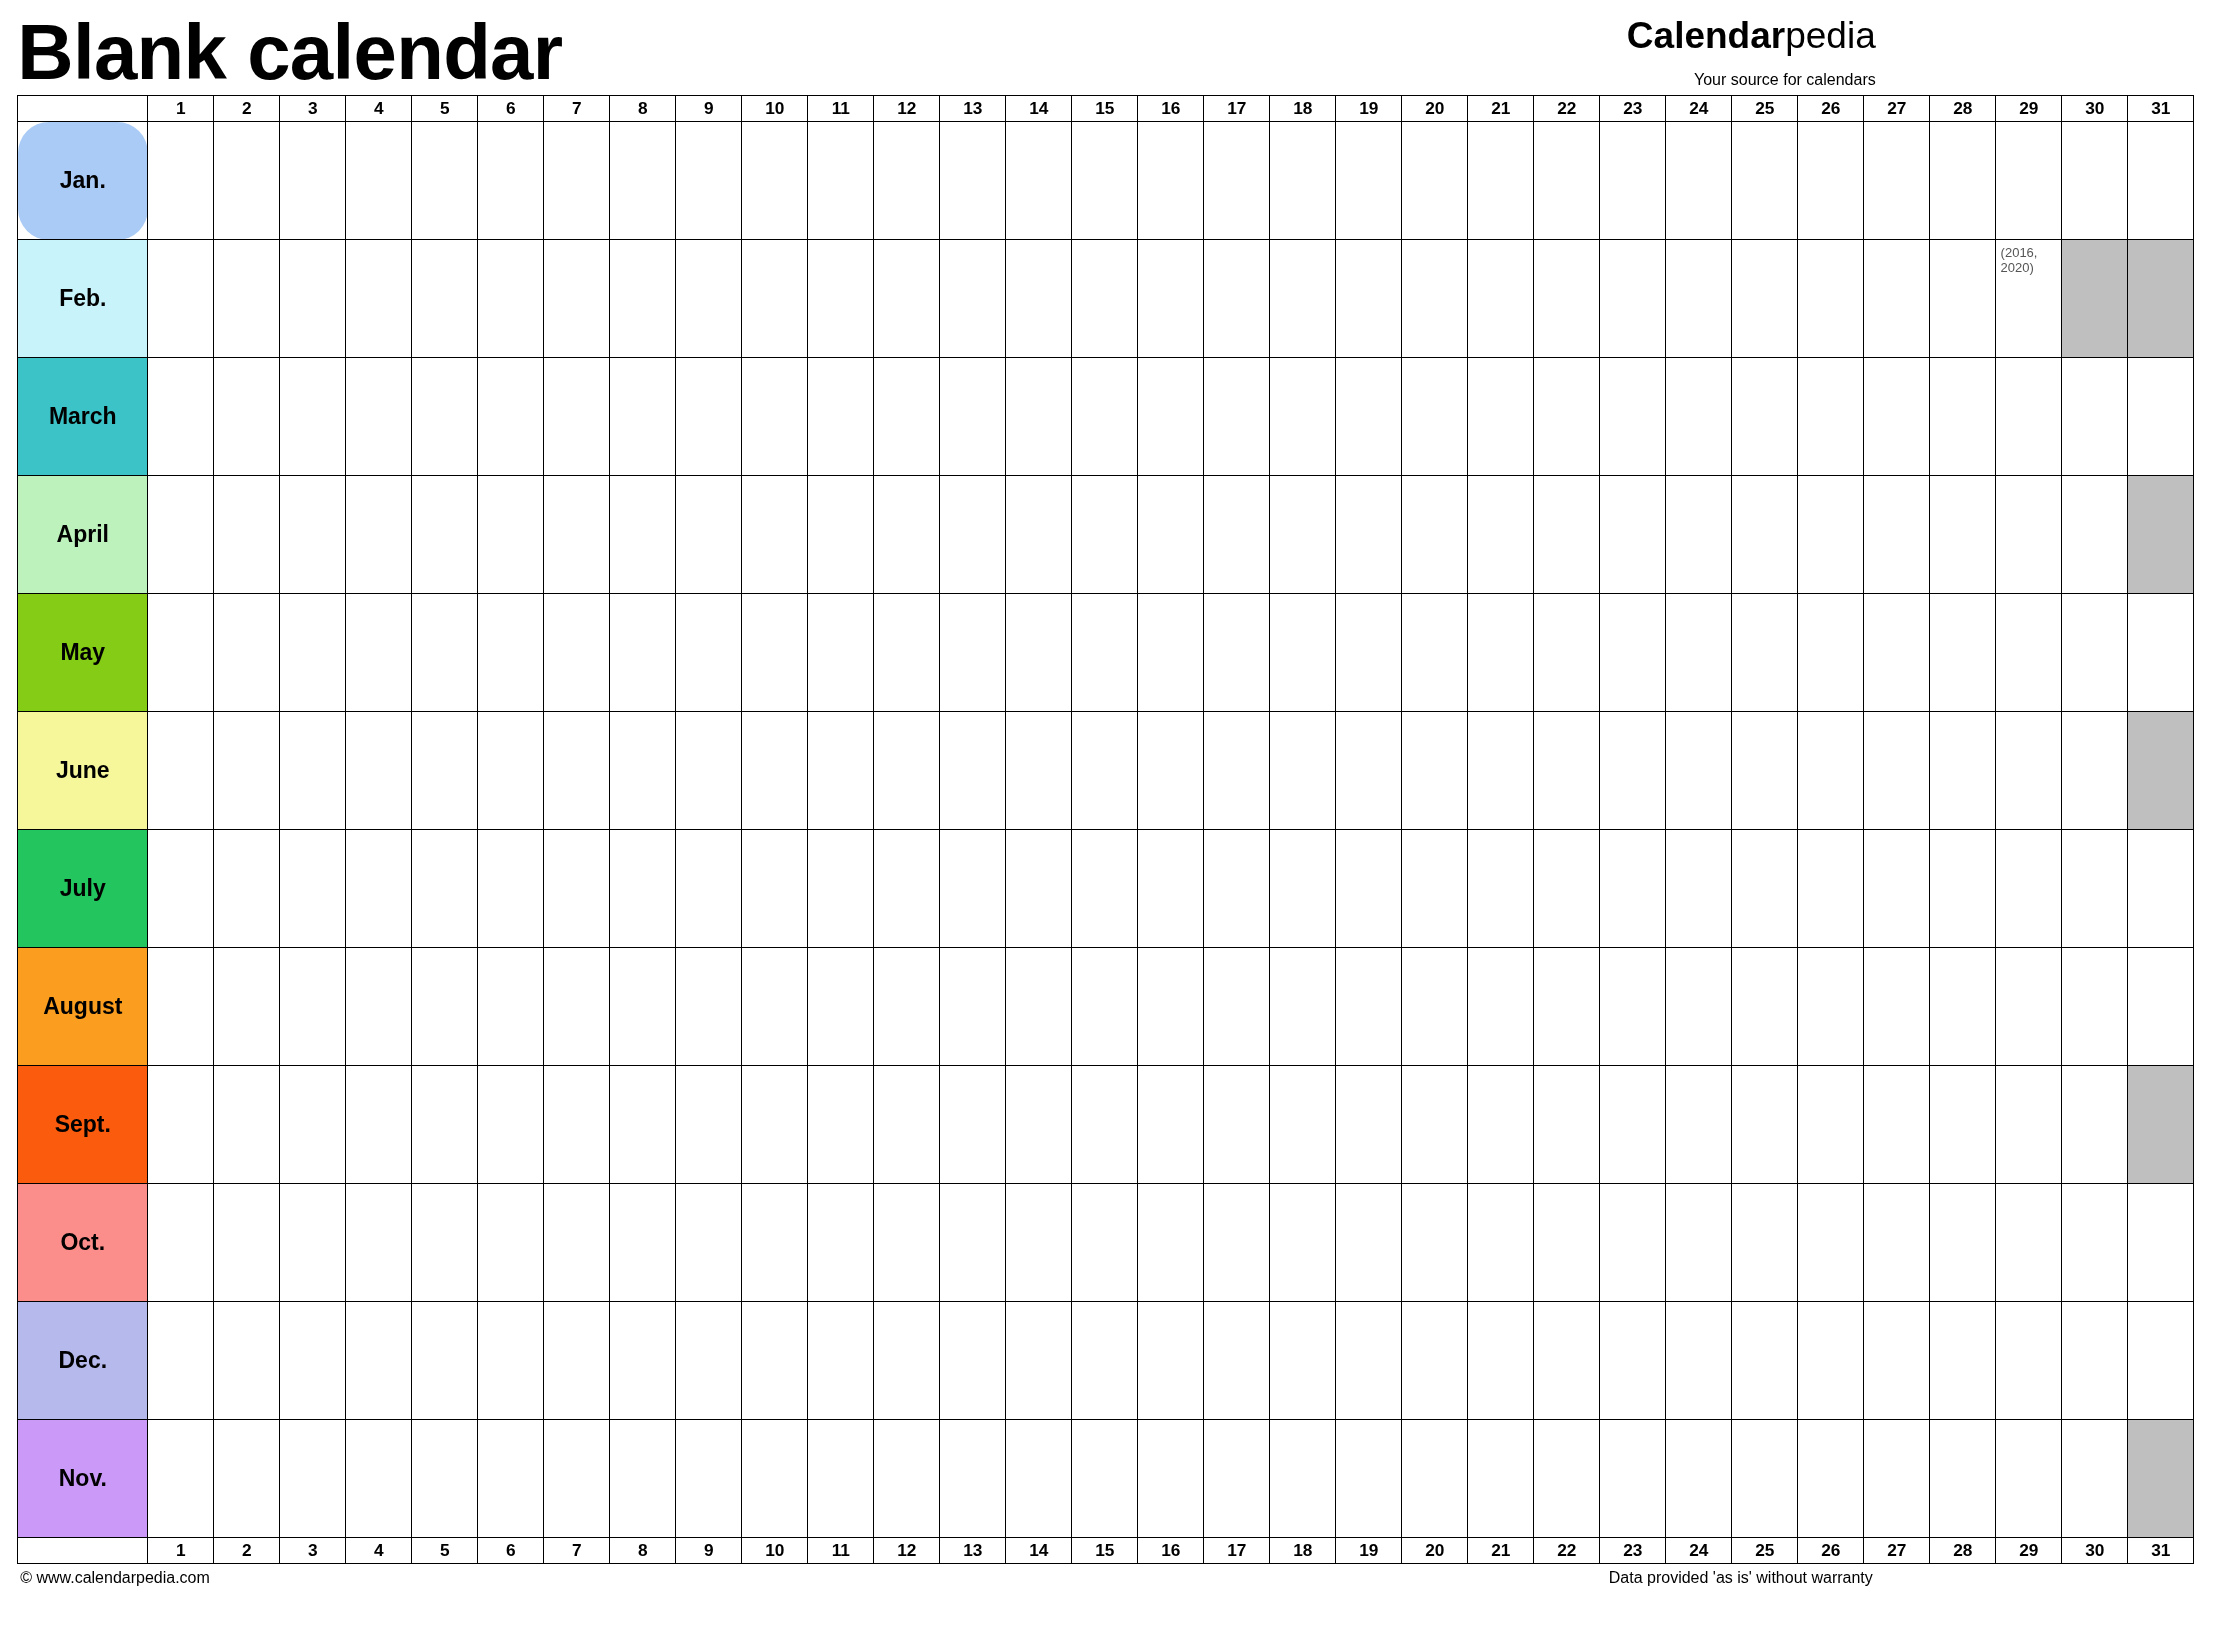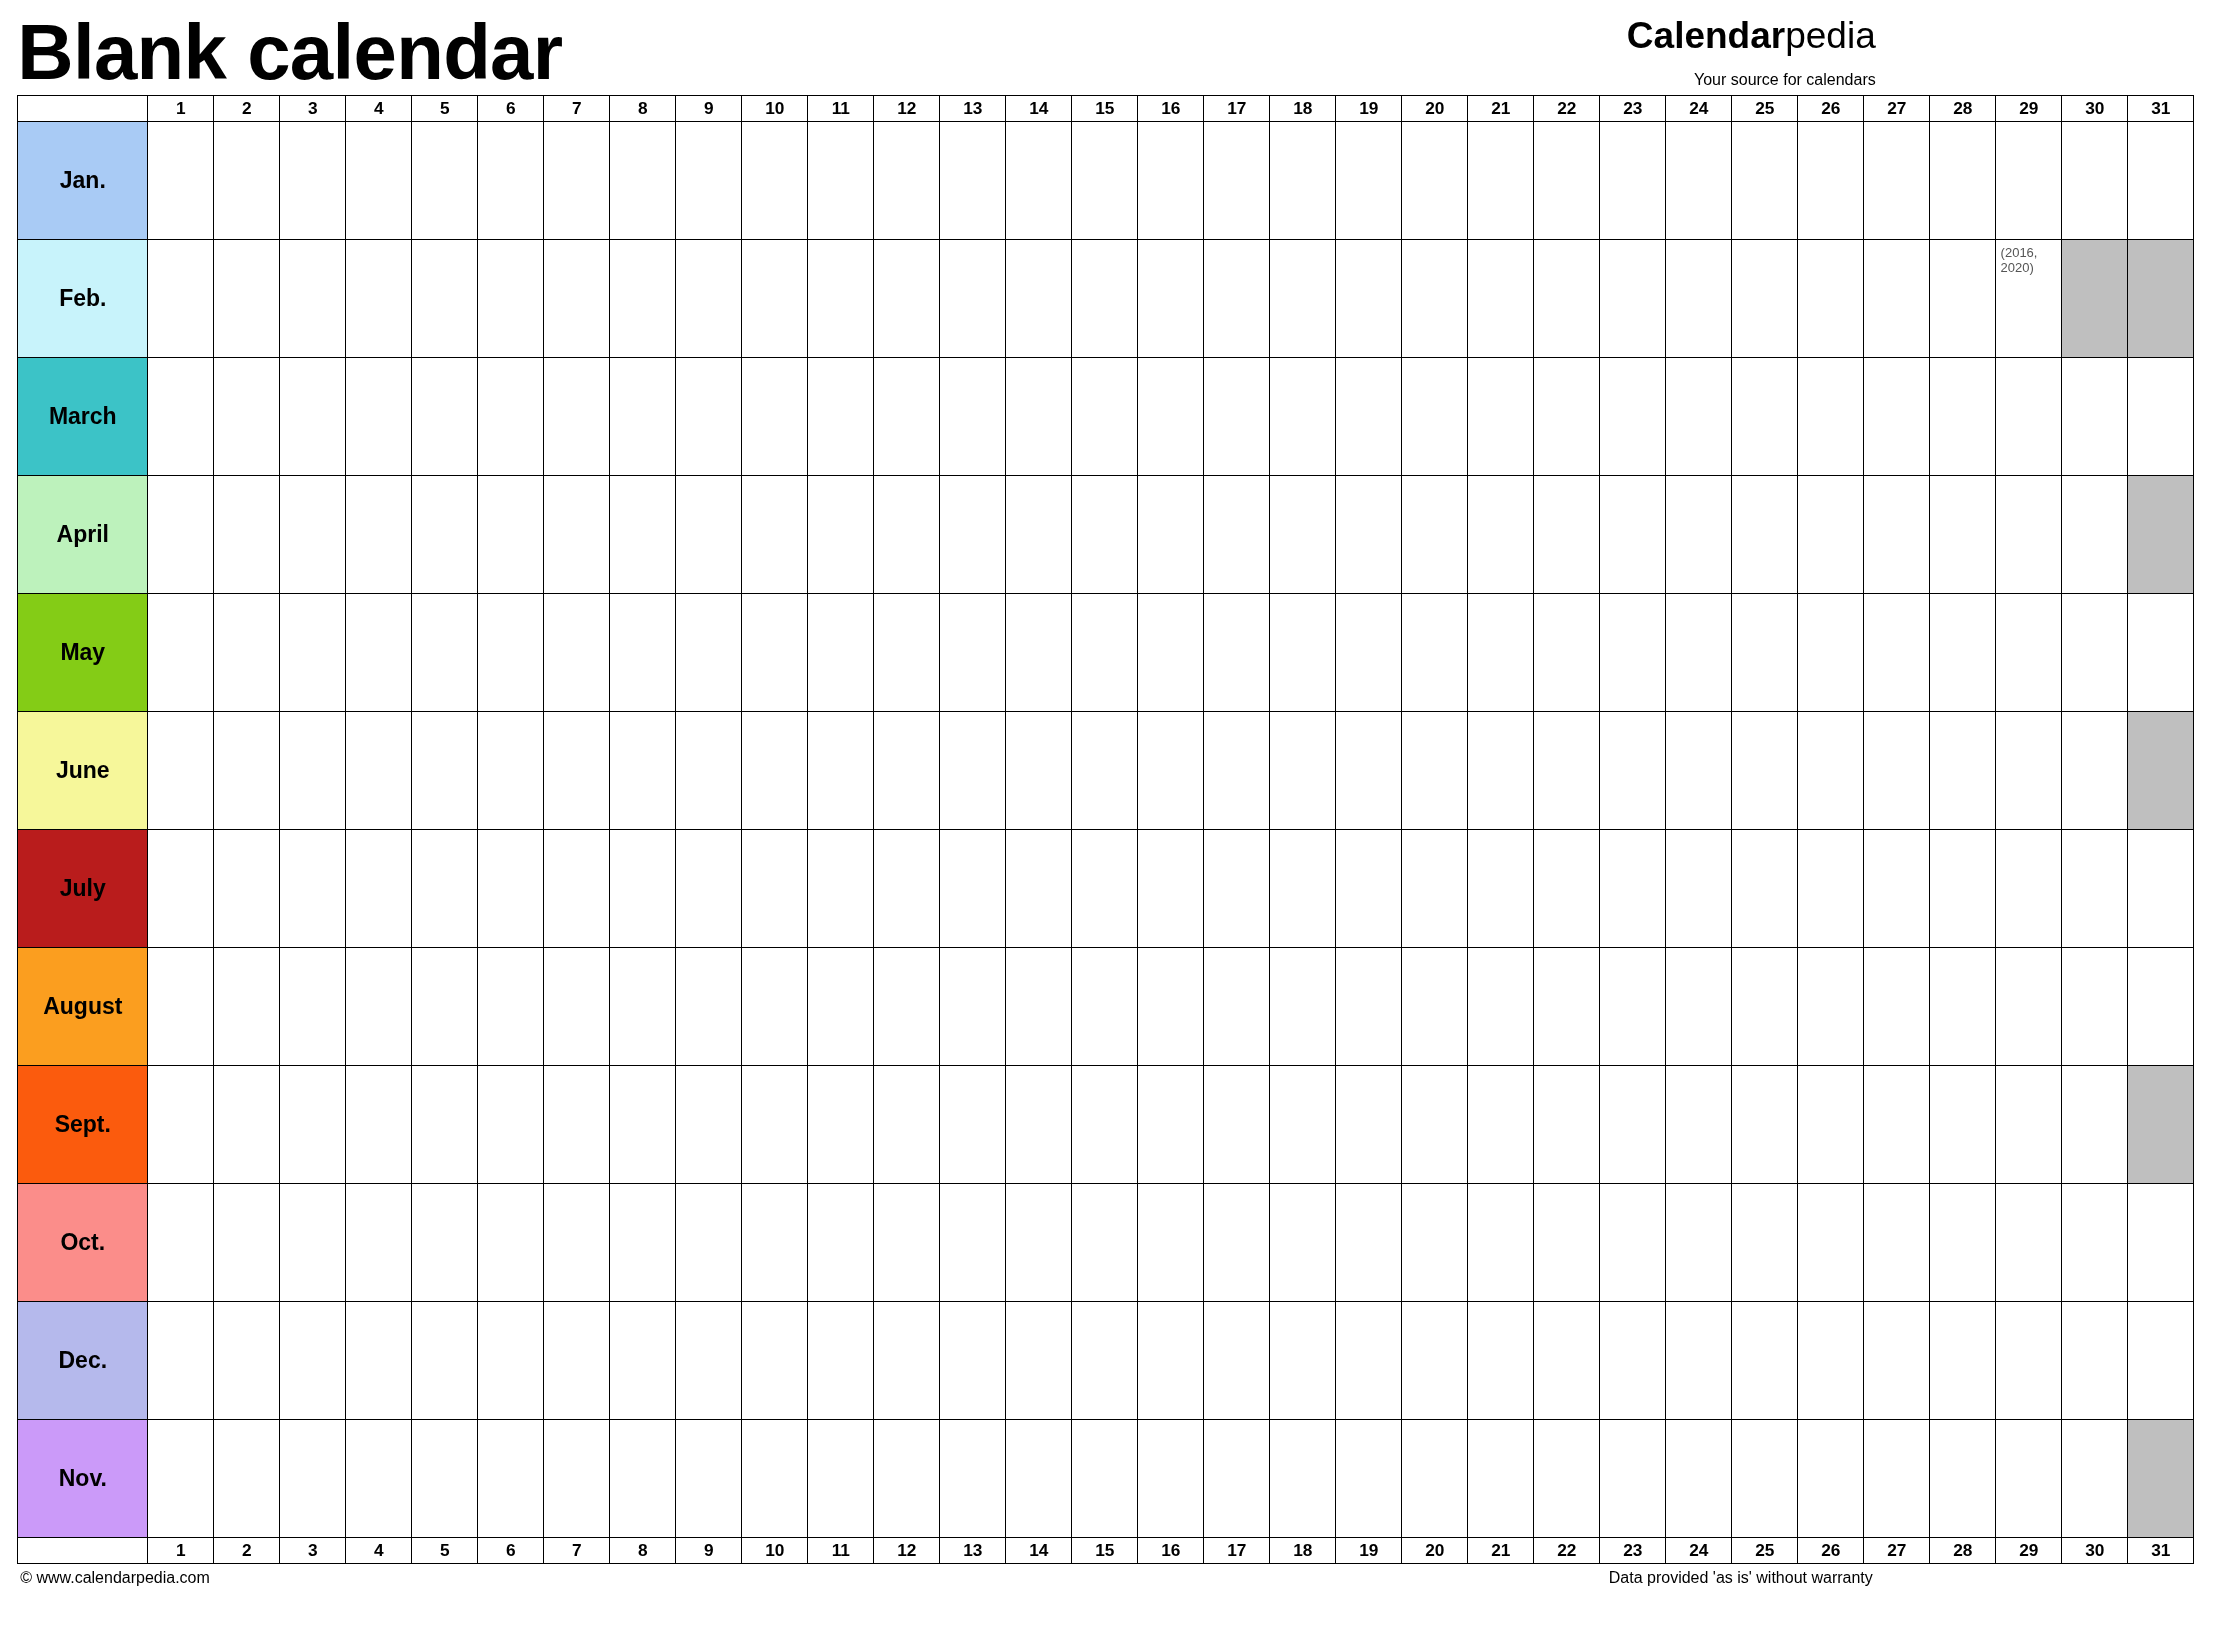--- a/index.html
+++ b/index.html
@@ -190,21 +190,21 @@
           <th>26</th>
           <th>27</th>
           <th>28</th>
           <th>29</th>
           <th>30</th>
           <th>31</th>
         </tr>
     </thead>
     <tbody id="tbody">
         <tr>
-          <td class="month-label" style="background: rgb(169, 203, 245);">Jan.</td>
+          <td class="month-label" style="background: rgb(169, 203, 245); border-radius: 31px;">Jan.</td>
           <td class="daycell"></td>
           <td class="daycell"></td>
           <td class="daycell"></td>
           <td class="daycell"></td>
           <td class="daycell"></td>
           <td class="daycell"></td>
           <td class="daycell"></td>
           <td class="daycell"></td>
           <td class="daycell"></td>
           <td class="daycell"></td>
@@ -396,21 +396,21 @@
           <td class="daycell"></td>
           <td class="daycell"></td>
           <td class="daycell"></td>
           <td class="daycell"></td>
           <td class="daycell"></td>
           <td class="daycell"></td>
           <td class="daycell"></td>
           <td class="daycell disabled"></td>
         </tr>
         <tr>
-          <td class="month-label" style="background: #b91c1c;">July</td>
+          <td class="month-label" style="background: #22c55e;">July</td>
           <td class="daycell"></td>
           <td class="daycell"></td>
           <td class="daycell"></td>
           <td class="daycell"></td>
           <td class="daycell"></td>
           <td class="daycell"></td>
           <td class="daycell"></td>
           <td class="daycell"></td>
           <td class="daycell"></td>
           <td class="daycell"></td>

